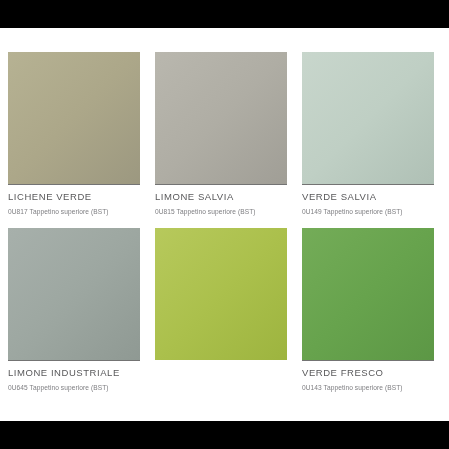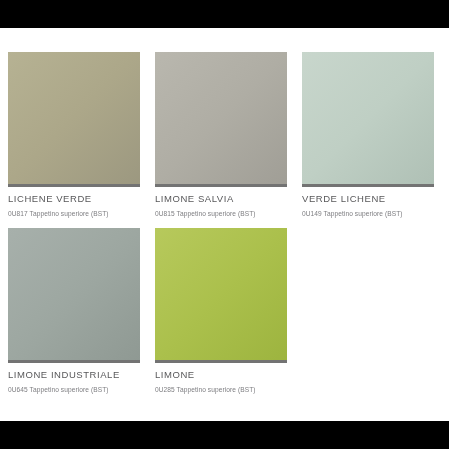--- a/index.html
+++ b/index.html
@@ -59,21 +59,21 @@
     width: 132px;
     height: 132px;
   }
 
   .swatch-info {
     position: absolute;
     left: 0;
     top: 132px;
     width: 132px;
     height: 44px;
-    border-top: 3px solid #737373;
+    border-top: 1px solid #737373;
     box-sizing: border-box;
     padding-top: 6px;
   }
 
   .swatch-name {
     font-size: 9.5px;
     letter-spacing: 0.55px;
     color: #58585a;
     font-weight: 400;
     line-height: 12px;
@@ -109,37 +109,40 @@
         <div class="swatch-chip" style="background: linear-gradient(135deg, rgb(185, 183, 174) 0%, rgb(175, 173, 164) 50%, rgb(160, 158, 150) 100%);"></div>
         <div class="swatch-info">
           <div class="swatch-name">LIMONE SALVIA</div>
           <div class="swatch-code">0U815 Tappetino superiore (BST)</div>
         </div>
       </div>
 
       <div class="swatch-cell">
         <div class="swatch-chip" style="background: linear-gradient(135deg, rgb(200, 214, 204) 0%, rgb(191, 207, 196) 50%, rgb(175, 192, 181) 100%);"></div>
         <div class="swatch-info">
-          <div class="swatch-name">VERDE LICHENE</div>
+          <div class="swatch-name">VERDE SALVIA</div>
           <div class="swatch-code">0U149 Tappetino superiore (BST)</div>
         </div>
       </div>
 
       <div class="swatch-cell">
         <div class="swatch-chip" style="background: linear-gradient(135deg, rgb(167, 176, 171) 0%, rgb(157, 167, 161) 50%, rgb(143, 153, 147) 100%);"></div>
         <div class="swatch-info">
           <div class="swatch-name">LIMONE INDUSTRIALE</div>
           <div class="swatch-code">0U645 Tappetino superiore (BST)</div>
         </div>
       </div>
 
       <div class="swatch-cell">
         <div class="swatch-chip" style="background: linear-gradient(135deg, rgb(183, 201, 92) 0%, rgb(171, 192, 76) 50%, rgb(157, 180, 63) 100%);"></div>
+      </div>
+
+      <div class="swatch-cell">
+        <div class="swatch-chip" style="background: linear-gradient(135deg, rgb(116, 172, 88) 0%, rgb(103, 163, 77) 50%, rgb(92, 151, 69) 100%);"></div>
         <div class="swatch-info">
-          <div class="swatch-name">LIMONE</div>
-          <div class="swatch-code">0U285 Tappetino superiore (BST)</div>
+          <div class="swatch-name">VERDE FRESCO</div>
+          <div class="swatch-code">0U143 Tappetino superiore (BST)</div>
         </div>
       </div>
-
 
     </div>
   </div>
 </div>
 
 </body></html>

